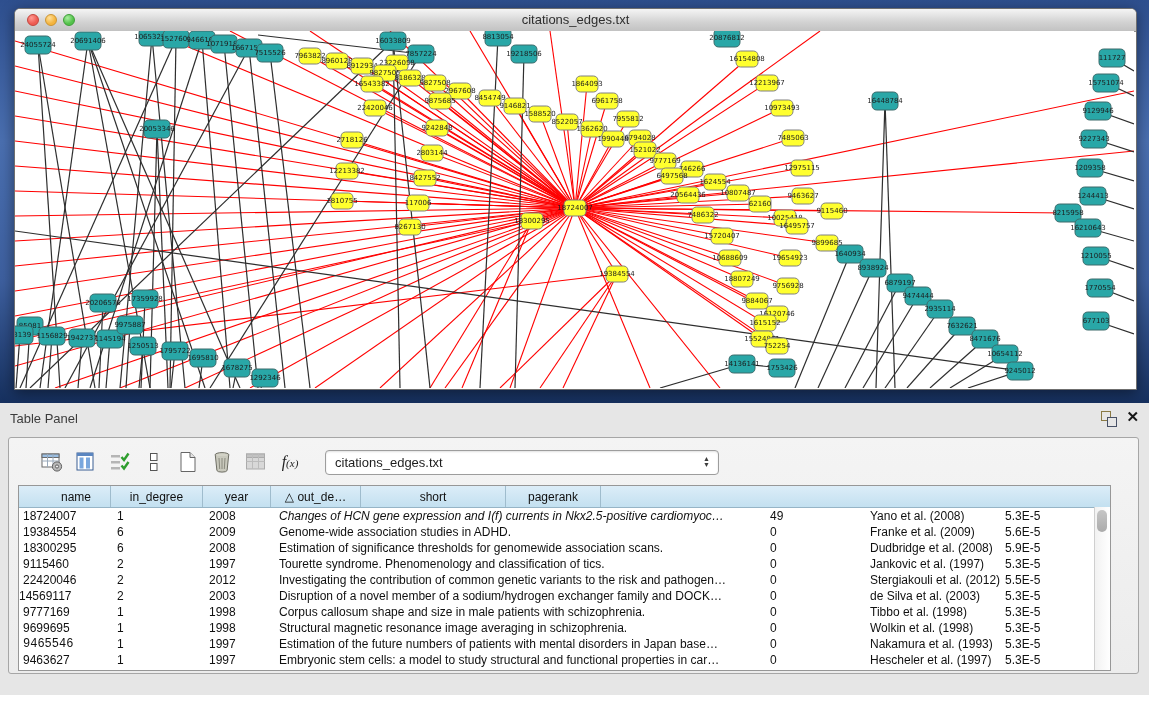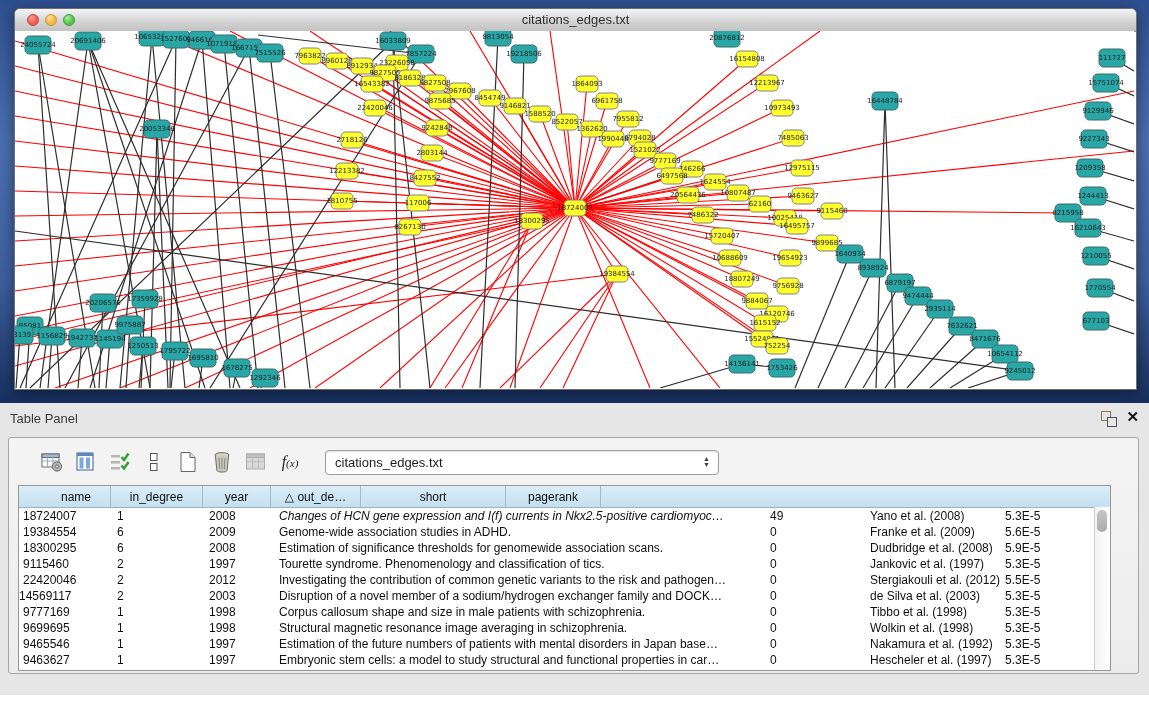--- a/index.html
+++ b/index.html
@@ -873,26 +873,26 @@
             <div class="trow">
               <div class="td" style="width: 92px; padding-left: 4px;">9699695</div>
               <div class="td" style="width: 92px; padding-left: 6px;">1</div>
               <div class="td" style="width: 68px; padding-left: 6px;">1998</div>
               <div class="td" style="width: 495px; padding-left: 8px;">Structural magnetic resonance image averaging in schizophrenia.</div>
               <div class="td" style="width: 90px; padding-left: 4px;">0</div>
               <div class="td" style="width: 145px; padding-left: 14px;">Wolkin et al. (1998)</div>
               <div class="td" style="width: 95px; padding-left: 4px;">5.3E-5</div>
             </div>
             <div class="trow">
-              <div class="td" style="width: 92px; padding-left: 4px;">9465546</div>
+              <div class="td" style="width: 92px; padding-left: 4px; font-family: Liberation Mono, monospace;">9465546</div>
               <div class="td" style="width: 92px; padding-left: 6px;">1</div>
               <div class="td" style="width: 68px; padding-left: 6px;">1997</div>
               <div class="td" style="width: 495px; padding-left: 8px;">Estimation of the future numbers of patients with mental disorders in Japan base…</div>
               <div class="td" style="width: 90px; padding-left: 4px;">0</div>
-              <div class="td" style="width: 145px; padding-left: 14px;">Nakamura et al. (1992)</div>
+              <div class="td" style="width: 145px; padding-left: 14px;">Nakamura et al. (1993)</div>
               <div class="td" style="width: 95px; padding-left: 4px;">5.3E-5</div>
             </div>
             <div class="trow">
               <div class="td" style="width: 92px; padding-left: 4px;">9463627</div>
               <div class="td" style="width: 92px; padding-left: 6px;">1</div>
               <div class="td" style="width: 68px; padding-left: 6px;">1997</div>
               <div class="td" style="width: 495px; padding-left: 8px;">Embryonic stem cells: a model to study structural and functional properties in car…</div>
               <div class="td" style="width: 90px; padding-left: 4px;">0</div>
               <div class="td" style="width: 145px; padding-left: 14px;">Hescheler et al. (1997)</div>
               <div class="td" style="width: 95px; padding-left: 4px;">5.3E-5</div>

